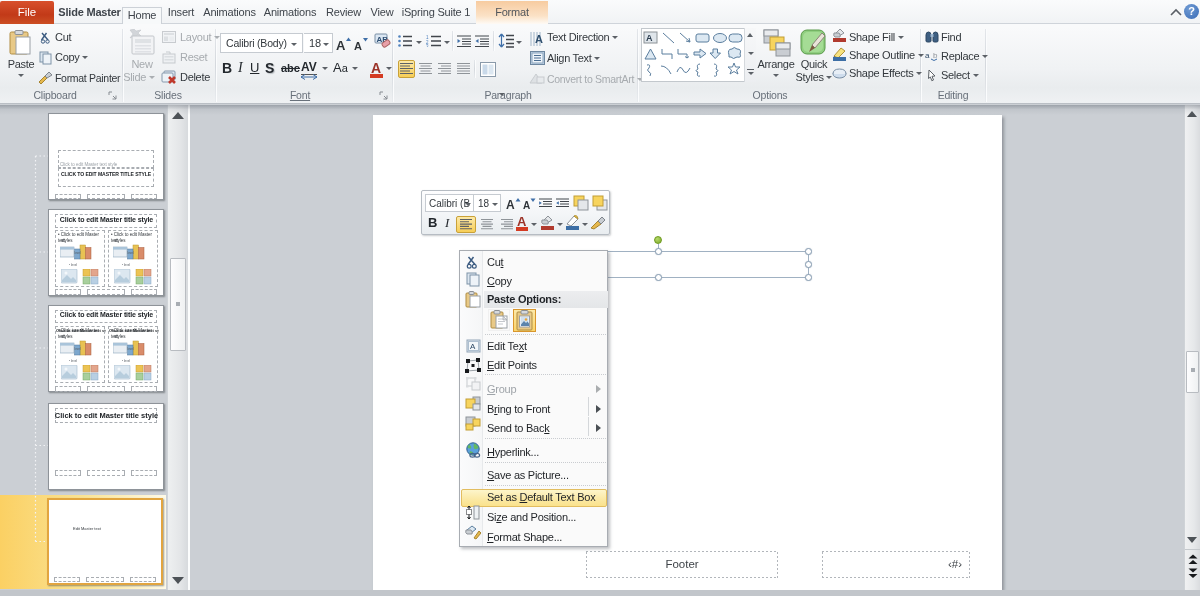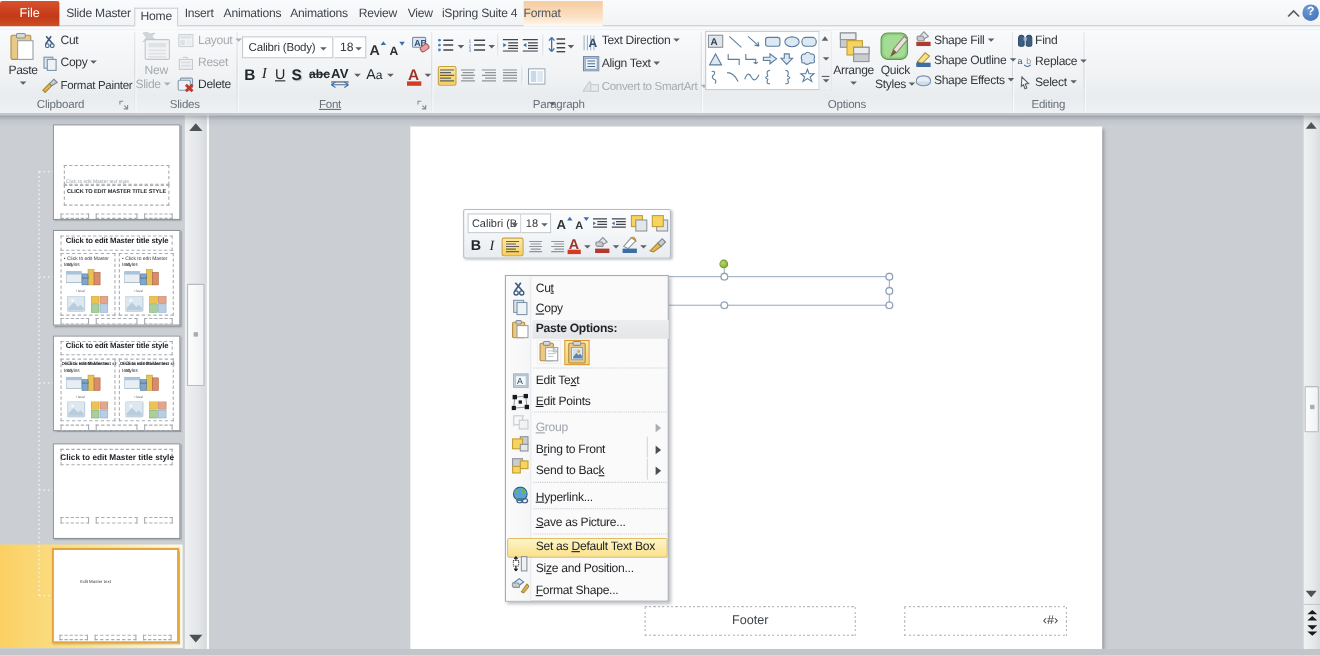--- a/index.html
+++ b/index.html
@@ -5,21 +5,21 @@
 *{margin:0;padding:0;box-sizing:border-box;}
 html,body{width:1200px;height:596px;overflow:hidden;}
 body{font-family:"Liberation Sans",sans-serif;-webkit-font-smoothing:antialiased;}
 #app{position:relative;width:1200px;height:596px;background:#cbcfd4;overflow:hidden;}
 .ab{position:absolute;}
 
 #tabrow{left:0;top:0;width:1200px;height:24px;background:linear-gradient(#fafbfc,#f1f3f5);border-bottom:1px solid #cfd4da;}#tabfill{left:0;top:24px;width:1200px;height:3px;background:#f9fafb;}
 #filetab{left:0;top:1px;width:54px;height:23px;line-height:22px;background:linear-gradient(#d8502c,#c23a18 60%,#cc4f24);border-radius:2px 2px 0 0;color:#fff;font-size:11.5px;text-align:center;}
 .tab{top:0;height:23px;font-size:11px;letter-spacing:-0.2px;color:#3e444b;text-align:center;line-height:24px;white-space:nowrap;}
 #hometab{left:122px;top:7px;width:40px;height:20px;background:#f7f9fa;border:1px solid #ccd1d7;border-bottom:none;font-size:11px;letter-spacing:-0.2px;color:#3e444b;text-align:center;line-height:14px;}
-#fmttab{left:476px;top:1px;width:72px;height:23px;line-height:23px;background:linear-gradient(#f7cba0,#fbe2c6 65%,#fefaf5);font-size:11px;letter-spacing:-0.2px;color:#51565c;text-align:left;}
+#fmttab{left:476px;top:1px;width:72px;height:23px;line-height:23px;background:linear-gradient(#f7cba0,#fbe2c6 65%,#fefaf5);font-size:11px;letter-spacing:-0.2px;color:#51565c;text-align:center;}
 #minribbon{left:1169px;top:7px;width:14px;height:12px;}
 #helpbtn{left:1184px;top:4px;width:15px;height:15px;border-radius:50%;background:radial-gradient(circle at 35% 30%,#6f9bd4,#3a6bb5);color:#fff;font-size:11px;font-weight:bold;text-align:center;line-height:15px;}
 
 #ribbon{left:0;top:27px;width:1200px;height:77px;background:linear-gradient(#f9fafb,#f0f2f4 55%,#e9ecee 80%,#eff1f3);border-bottom:1px solid #babfc5;}
 .gsep{top:2px;width:1px;height:73px;background:linear-gradient(#e3e6ea,#d4d8dd 50%,#e8ebee);box-shadow:1px 0 0 #fbfcfd;}
 .glabel{top:62px;height:14px;font-size:10.5px;letter-spacing:-0.2px;color:#68707a;text-align:center;}
 .launch{top:64px;width:10px;height:10px;}
 .rbtxt{font-size:11px;letter-spacing:-0.3px;color:#33383d;white-space:nowrap;}
 .rbgray{font-size:11px;letter-spacing:-0.3px;color:#a7abaf;white-space:nowrap;}
 .dda{display:inline-block;width:0;height:0;border-left:3px solid transparent;border-right:3px solid transparent;border-top:3.5px solid #5c6167;vertical-align:2px;}
@@ -54,28 +54,28 @@
 .migray{color:#9fa4a9;}
 .msep{left:25px;width:121px;height:1px;border-top:1px dotted #c9ccd0;}
 .marr{width:0;height:0;border-top:4px solid transparent;border-bottom:4px solid transparent;border-left:5px solid #4a4f54;}
 u{text-decoration:underline;}
 </style>
 </head>
 <body>
 <div id="app">
 <div id="tabrow" class="ab">
 <div id="filetab" class="ab">File</div>
-<div class="tab ab" style="left:56px;width:67px;">Slide Master</div>
+<div class="tab ab" style="left:56px;width:67px;font-weight:bold;">Slide Master</div>
 <div id="hometab" class="ab">Home</div>
 <div class="tab ab" style="left:162px;width:38px;">Insert</div>
 <div class="tab ab" style="left:200px;width:59px;">Animations</div>
 <div class="tab ab" style="left:259px;width:62px;">Animations</div>
 <div class="tab ab" style="left:321px;width:45px;">Review</div>
 <div class="tab ab" style="left:366px;width:32px;">View</div>
-<div class="tab ab" style="left:398px;width:76px;">iSpring Suite 4</div>
+<div class="tab ab" style="left:398px;width:76px;">iSpring Suite 1</div>
 <div id="fmttab" class="ab">Format</div>
 <svg id="minribbon" class="ab" viewBox="0 0 14 12">
         <path d="M2 8 L7 3 L12 8" fill="none" stroke="#5a5f66" stroke-width="1.6"></path>
       </svg>
 <div id="helpbtn" class="ab">?</div>
 </div>
 <div id="tabfill" class="ab"></div>
 <div id="ribbon" class="ab">
 <div class="gsep ab" style="left:122px;"></div>
 <div class="gsep ab" style="left:215px;"></div>

